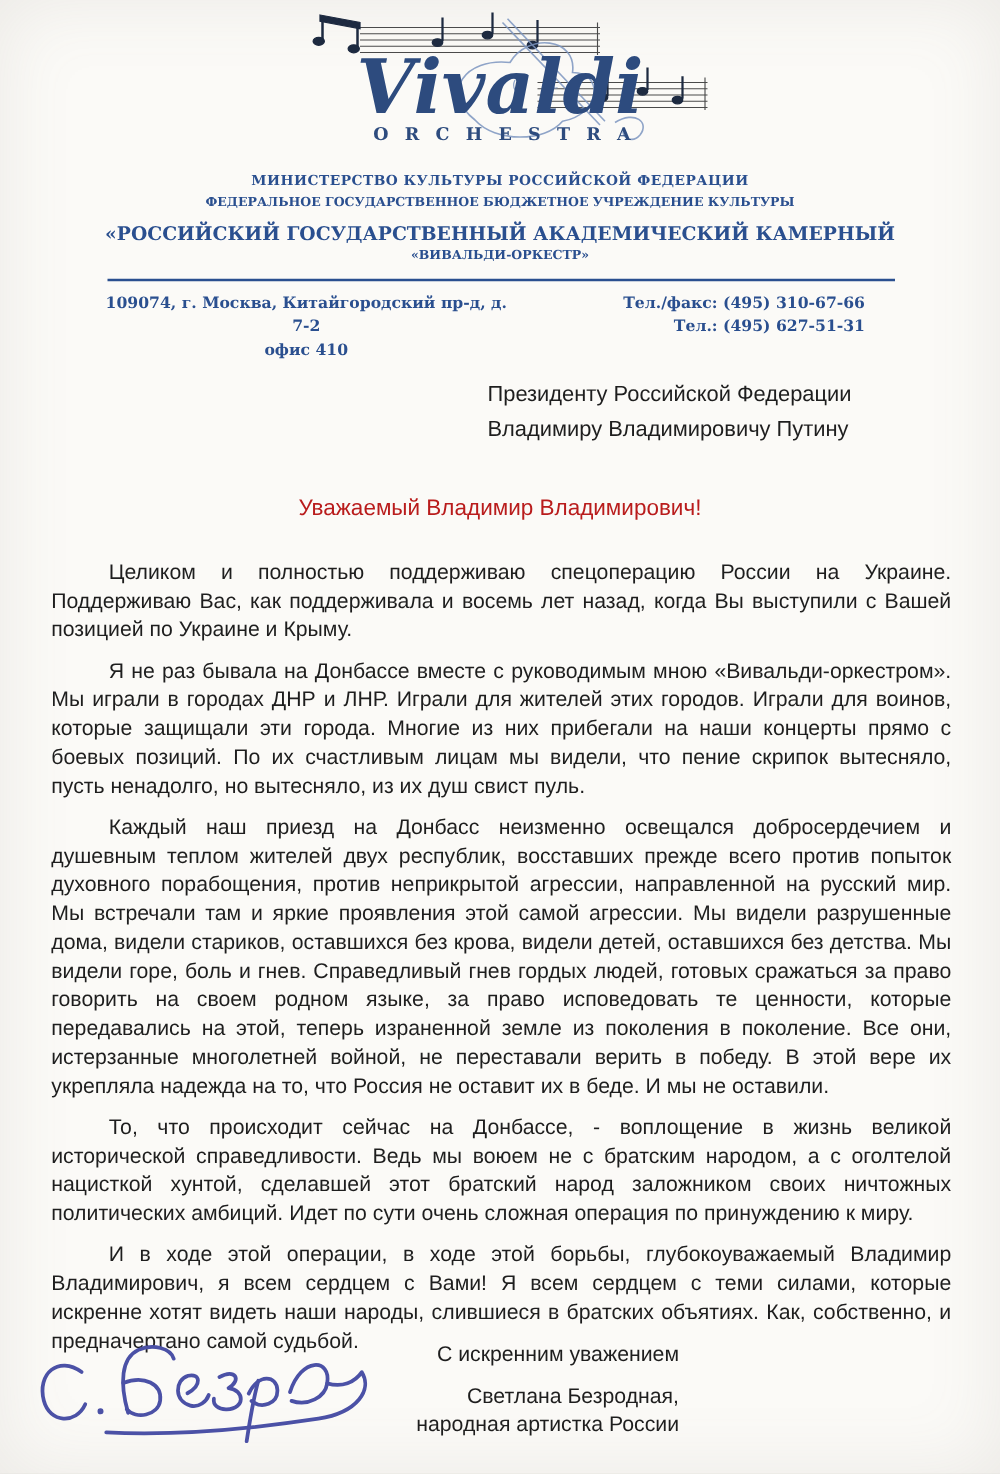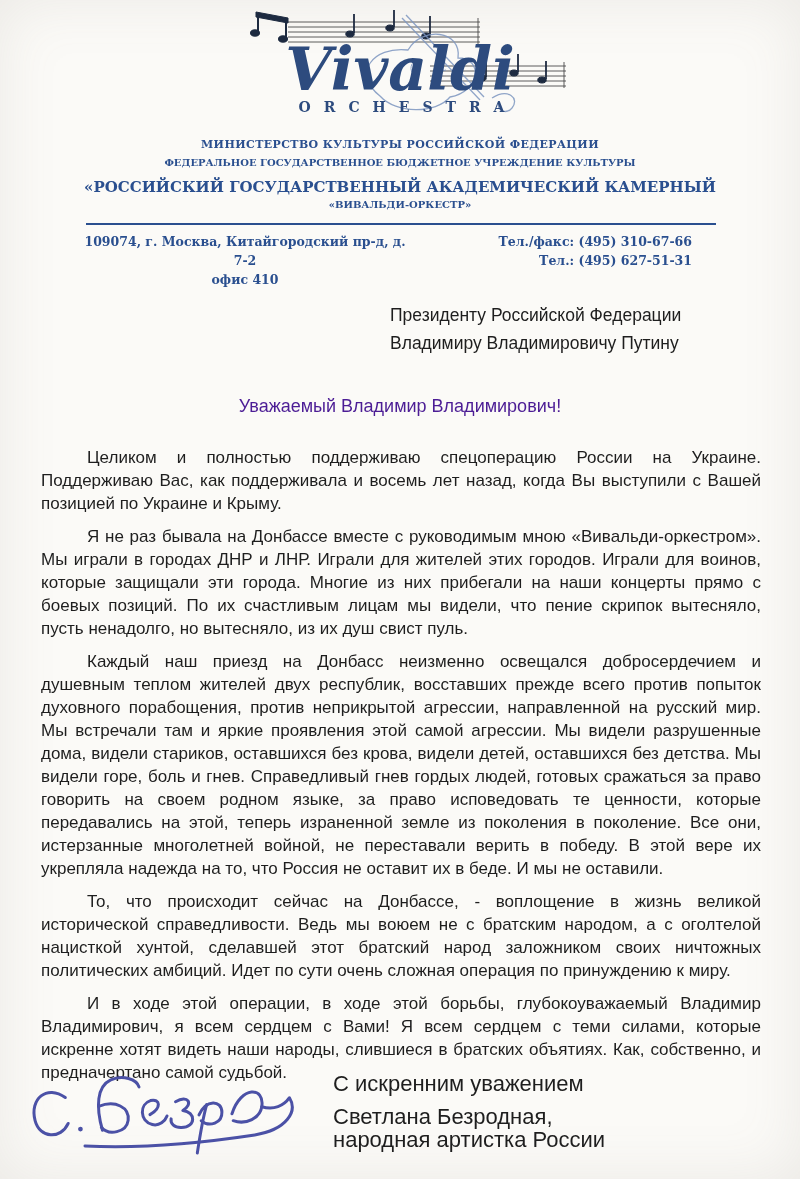--- a/index.html
+++ b/index.html
@@ -21,28 +21,28 @@
   .org2 { top:178px; font-size:15px; }
   .org3 { top:199px; font-size:10px; }
   .rule { top:223px; left:86px; width:630px; height:2px; background:#2a4f8f; }
   .addr { top:232px; color:#2a4f8f; font-weight:bold; font-size:12.5px; line-height:19px;
           font-family:"DejaVu Serif", "Liberation Serif", serif; }
   .addr-left  { left:80px;  width:330px; text-align:center; }
   .addr-right { left:420px; width:272px; text-align:right; }
 
   
   .recipient { left:390px; top:301px; font-size:17.5px; line-height:28px; color:#1e1e1e; }
-  .salutation { top:396px; width:100%; text-align:center; font-size:18px; color:#4c1d95; }
+  .salutation { top:396px; width:100%; text-align:center; font-size:18px; color:#b91c1c; }
   .body-text { left:31px; top:436px; width:740px; font-size:17px; line-height:23px;
                color:#1e1e1e; text-align:justify; }
   .body-text p { margin:10px; text-indent:46px; }
 
   
   .sig-svg { left:22px; top:1058px; width:290px; height:115px; transform:rotate(-2deg); }
-  .closing { left:333px; top:1072px; font-size:22px; color:#1e1e1e; line-height:23px; }
+  .closing { left:333px; top:1072px; font-size:17px; color:#1e1e1e; line-height:23px;text-align:right; }
   .closing .gap { height:10px; }
 
   .logo-word { font-family:"DejaVu Serif", serif; font-style:italic; font-weight:bold; }
   .logo-sub  { font-family:"DejaVu Serif", serif; font-weight:bold; letter-spacing:13px; }
 </style>
 </head>
 <body>
 
 <div class="page">
 

